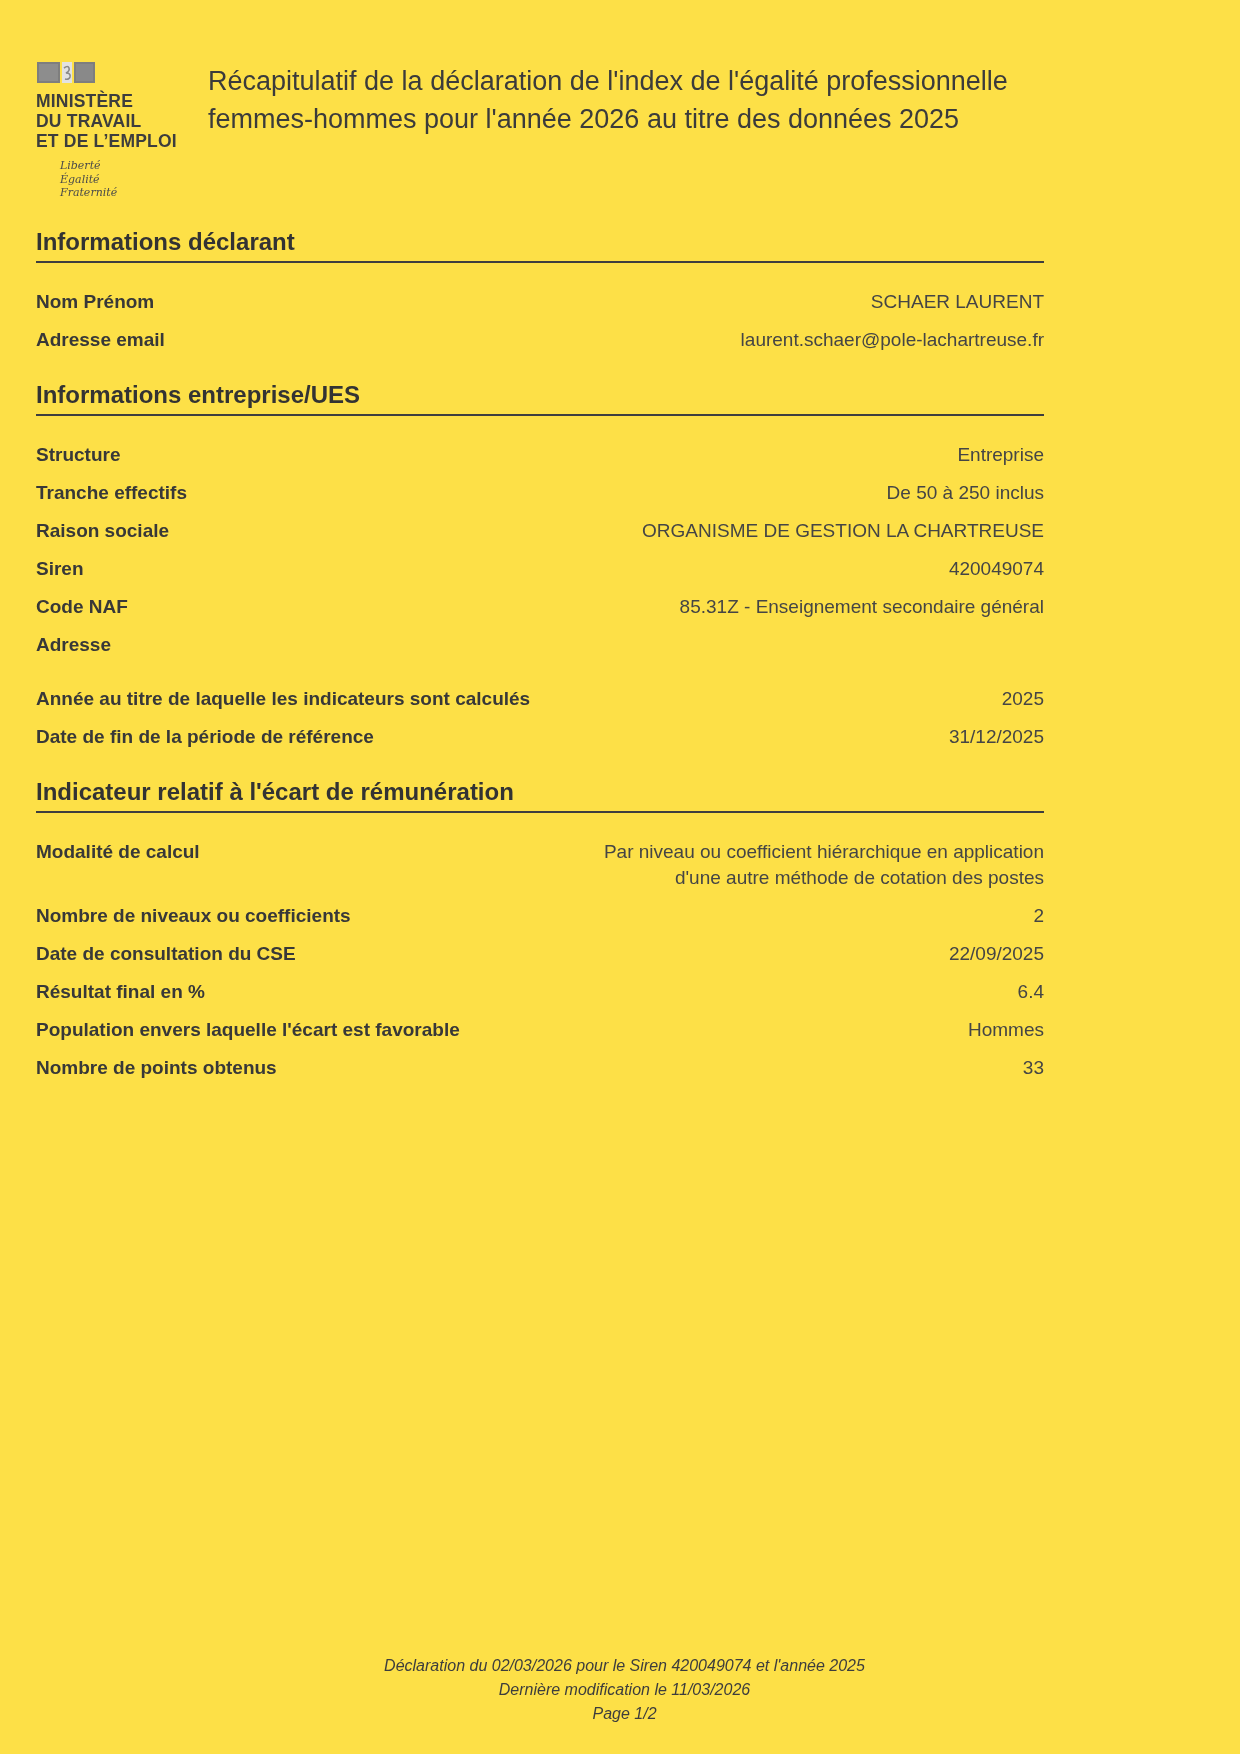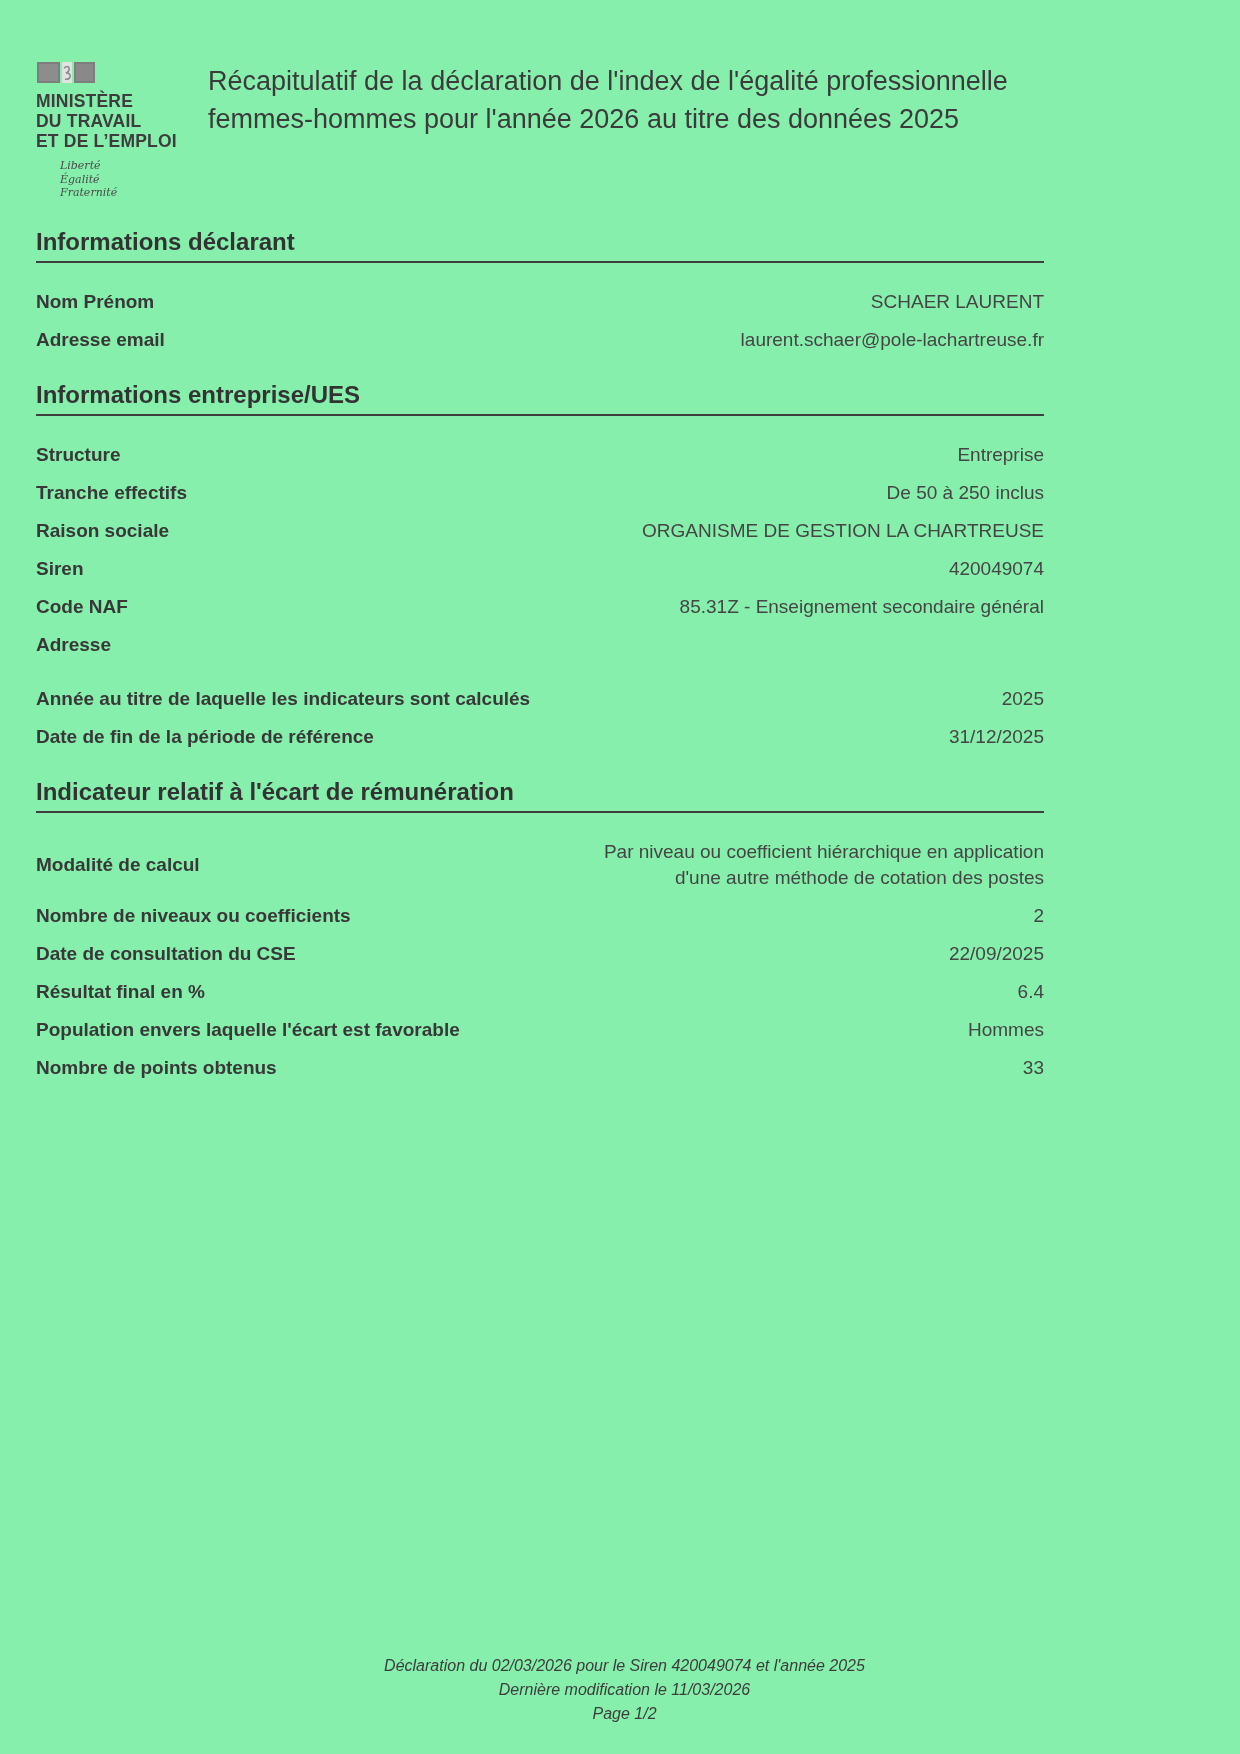--- a/index.html
+++ b/index.html
@@ -1,21 +1,21 @@
 <!DOCTYPE html>
 <html><head>
 <meta charset="utf-8">
 <style>
   html, body { margin: 0; padding: 0; background: #ffffff; }
   .page {
     position: relative;
     width: 1240px;
     height: 1754px;
     box-sizing: border-box;
-    background: #86efac;
+    background: #fde047;
     font-family: "Liberation Sans", sans-serif;
     color: #3a3a3a;
     padding: 60px 196px 0 36px;
     overflow: hidden;
   }
   .header { display: flex; align-items: flex-start; }
   .logo-block { width: 172px; flex: 0 0 172px; }
   .flag-icon { display: block; }
   .ministry-name {
     font-weight: bold;
@@ -51,21 +51,21 @@
     font-weight: bold;
     color: #333333;
     margin: 0;
     padding-bottom: 5px;
     border-bottom: 2px solid #3e3e3e;
   }
   .rows { margin-top: 26px; }
   .row {
     display: flex;
     justify-content: space-between;
-    align-items: center;
+    align-items: flex-start;
     margin-bottom: 12px;
     min-height: 26px;
   }
   .label {
     font-weight: bold;
     font-size: 19px;
     line-height: 26px;
     color: #383838;
     max-width: 500px;
   }

